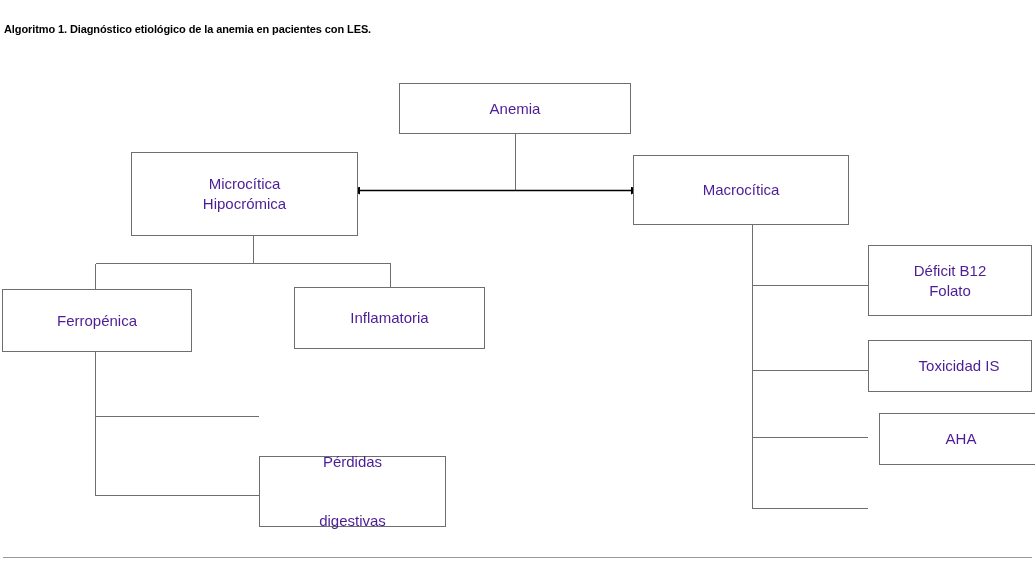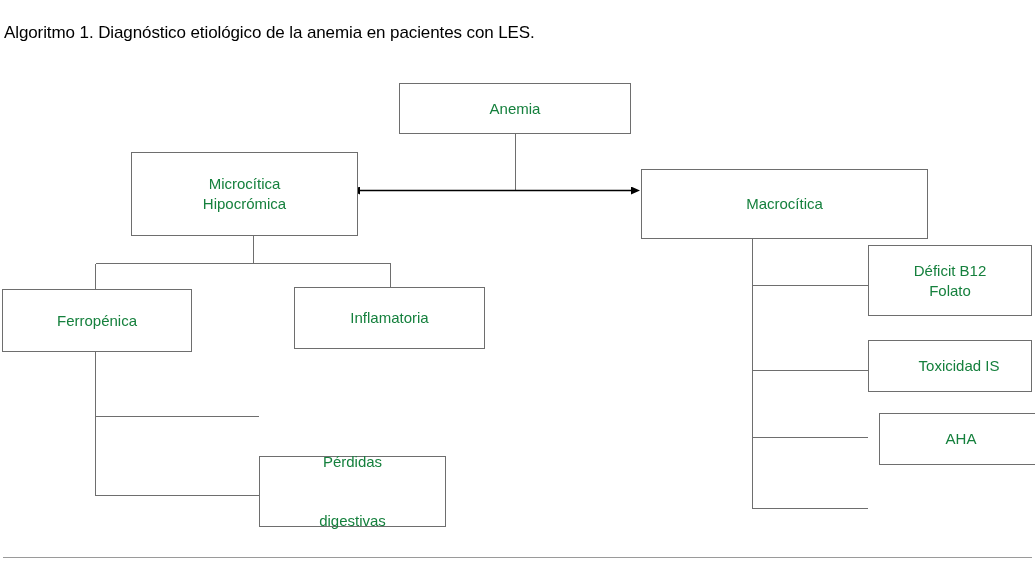--- a/index.html
+++ b/index.html
@@ -17,37 +17,37 @@
   #page {
     position: relative;
     width: 1035px;
     height: 566px;
     background: #ffffff;
   }
   .title {
     position: absolute;
     left: 4px;
     top: 23px;
-    font-size: 17px;
-    font-weight: normal;
+    font-size: 11px;
+    font-weight: bold;
     letter-spacing: -0.1px;
     white-space: nowrap;
   }
   .node {
     position: absolute;
     box-sizing: border-box;
     border: 1px solid #6e6e6e;
     background: #ffffff;
     display: flex;
     align-items: center;
     justify-content: center;
     text-align: center;
     font-size: 15px;
     line-height: 1.33;
-    color: #15803d;
+    color: #4c1d95;
   }
   .node span { display: block; }
   svg.wires {
     position: absolute;
     left: 0;
     top: 0;
     width: 1035px;
     height: 566px;
     pointer-events: none;
   }
@@ -102,21 +102,21 @@
 
   <div class="node" style="left:399px; top:83px; width:232px; height:51px;">
     <span>Anemia</span>
   </div>
 
   <div class="node" style="left:131px; top:152px; width:227px; height:84px; flex-direction:column;">
     <span>Microcítica</span>
     <span>Hipocrómica</span>
   </div>
 
-  <div class="node" style="left:633px; top:169px; width:287px; height:70px;margin-left:8px;">
+  <div class="node" style="left:633px; top:155px; width:216px; height:70px;">
     <span>Macrocítica</span>
   </div>
 
   <div class="node" style="left:2px; top:289px; width:190px; height:63px;">
     <span>Ferropénica</span>
   </div>
 
   <div class="node" style="left:294px; top:287px; width:191px; height:62px;">
     <span>Inflamatoria</span>
   </div>

